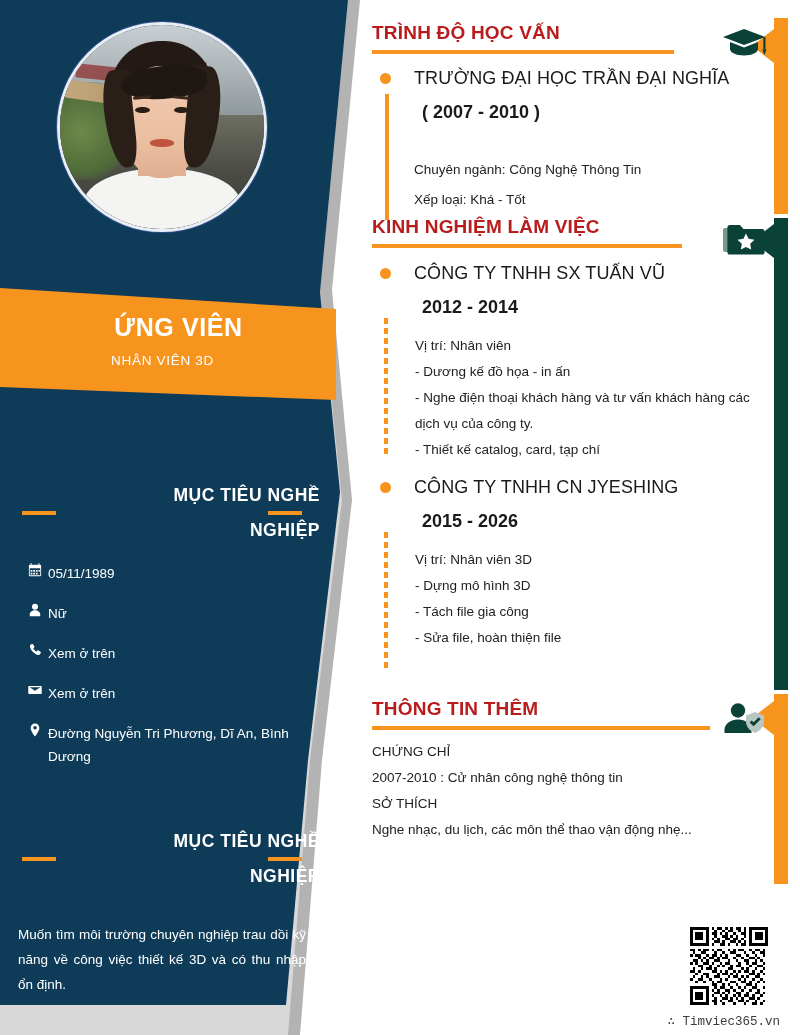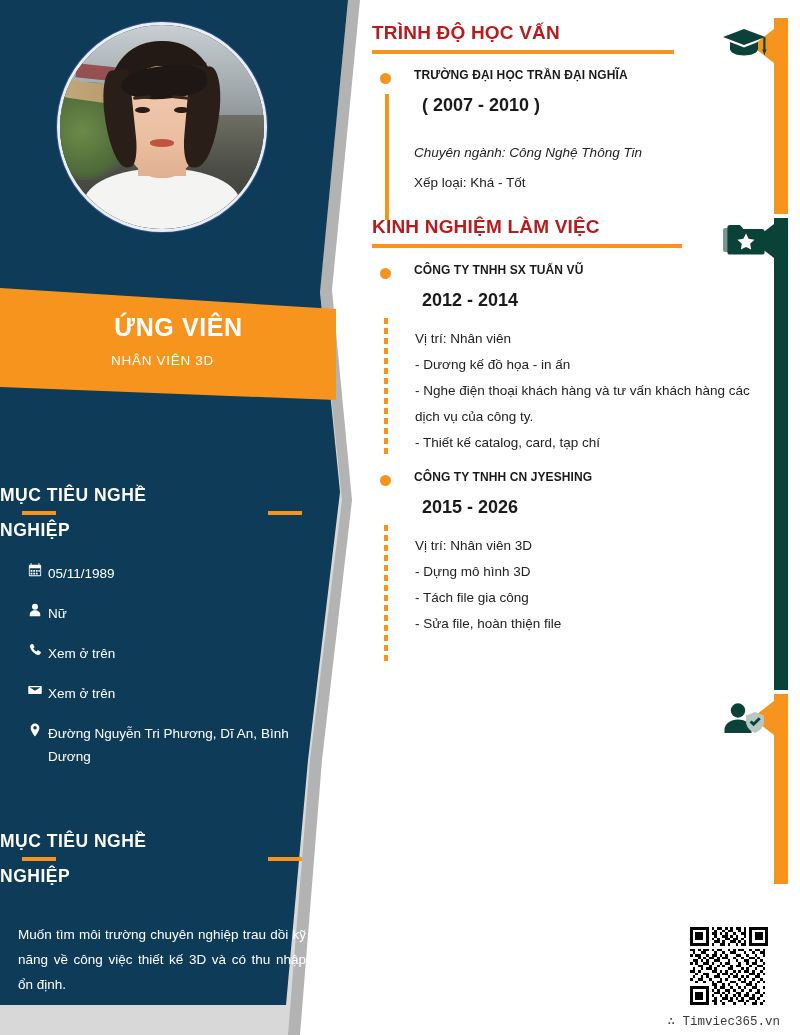--- a/index.html
+++ b/index.html
@@ -82,21 +82,21 @@
   .name-text{
     position:absolute;left:16px;top:313px;width:325px;text-align:center;z-index:8;
     color:#ffffff;font-size:25px;font-weight:bold;letter-spacing:.6px;
   }
   .role-text{
     position:absolute;left:0;top:353px;width:325px;text-align:center;z-index:8;
     color:#ffffff;font-size:13.5px;letter-spacing:.7px;
   }
 
   
-  .side-head{position:absolute;z-index:8;width:320px;left:0;text-align:left;color:#fff;}
+  .side-head{position:absolute;z-index:8;width:320px;left:0;text-align:right;color:#fff;}
   .side-head .l1,.side-head .l2{font-size:17.5px;font-weight:bold;letter-spacing:.5px;line-height:35px;}
   .dash{position:absolute;height:4px;width:34px;background:#F7941E;z-index:8;}
 
   .info-list{position:absolute;left:22px;z-index:8;width:300px;}
   .info-row{display:flex;align-items:flex-start;margin-bottom:17px;}
   .info-ic{width:26px;flex:0 0 26px;color:#ffffff;display:flex;justify-content:center;padding-top:1px;}
   .info-ic svg{display:block;}
   .info-tx{color:#ffffff;font-size:13.5px;line-height:23px;}
 
   .objective{position:absolute;left:18px;top:922px;width:288px;z-index:8;
@@ -104,21 +104,21 @@
 
   
   .main{position:absolute;left:372px;top:0;width:428px;height:1035px;z-index:4;}
 
   .sec{position:absolute;left:0;width:404px;}
   .sec-title{font-size:19px;font-weight:bold;color:#b91c1c;letter-spacing:.2px;}
   .sec-rule{height:3.5px;background:#F7941E;margin-top:6px;}
 
   .edu-body{position:relative;margin-top:14px;padding-left:18px;}
   .bullet{position:absolute;left:8px;top:5px;width:11px;height:11px;border-radius:50%;background:#F7941E;}
-  .org{font-size:12px;font-weight:bold;color:#1a1a1a;padding-left:24px;letter-spacing:.1px;}
+  .org{font-size:18px;font-weight:normal;color:#1a1a1a;padding-left:24px;letter-spacing:.1px;}
   .edu-rail{position:absolute;left:13px;top:26px;width:4px;background:#F7941E;}
   .yr{font-size:18px;font-weight:bold;color:#1a1a1a;padding-left:32px;margin-top:13px;}
   .line{font-size:13.5px;color:#222;padding-left:24px;margin-top:11px;line-height:21px;}
 
   .exp-rail{position:absolute;left:12px;width:4px;
     background-image:linear-gradient(#F7941E 60%, rgba(255,255,255,0) 0%);
     background-size:4px 10px;background-repeat:repeat-y;}
   .exp-line{font-size:13.5px;color:#222;padding-left:25px;line-height:26px;}
 
   .extra-line{font-size:13.5px;color:#222;line-height:26px;}
@@ -237,21 +237,21 @@
   <div class="main">
 
     <div class="sec" style="top:22px;">
       <div class="sec-title">TRÌNH ĐỘ HỌC VẤN</div>
       <div class="sec-rule" style="width:302px;"></div>
       <div class="edu-body">
         <div class="bullet"></div>
         <div class="edu-rail" style="height:126px;"></div>
         <div class="org">TRƯỜNG ĐẠI HỌC TRẦN ĐẠI NGHĨA</div>
         <div class="yr">( 2007 - 2010 )</div>
-        <div class="line" style="margin-top:26px;font-style:italic;">Chuyên ngành: Công Nghệ Thông Tin</div>
+        <div class="line" style="margin-top:36px;">Chuyên ngành: Công Nghệ Thông Tin</div>
         <div class="line" style="margin-top:9px;">Xếp loại: Khá - Tốt</div>
       </div>
     </div>
 
     <div class="sec" style="top:216px;">
       <div class="sec-title">KINH NGHIỆM LÀM VIỆC</div>
       <div class="sec-rule" style="width:310px;"></div>
 
       <div class="edu-body" style="margin-top:15px;">
         <div class="bullet"></div>
@@ -269,20 +269,30 @@
         <div class="exp-rail" style="top:55px;height:140px;"></div>
         <div class="org">CÔNG TY TNHH CN JYESHING</div>
         <div class="yr">2015 - 2026</div>
         <div class="exp-line" style="margin-top:15px;">Vị trí: Nhân viên 3D</div>
         <div class="exp-line">- Dựng mô hình 3D</div>
         <div class="exp-line">- Tách file gia công</div>
         <div class="exp-line">- Sửa file, hoàn thiện file</div>
       </div>
     </div>
 
+    <div class="sec" style="top:698px;">
+      <div class="sec-title">THÔNG TIN THÊM</div>
+      <div class="sec-rule" style="width:338px;"></div>
+      <div style="margin-top:9px;">
+        <div class="extra-line">CHỨNG CHỈ</div>
+        <div class="extra-line">2007-2010 : Cử nhân công nghệ thông tin</div>
+        <div class="extra-line">SỞ THÍCH</div>
+        <div class="extra-line">Nghe nhạc, du lịch, các môn thể thao vận động nhẹ...</div>
+      </div>
+    </div>
   </div>
 
   <div class="rbar o" style="top:18px;height:196px;"></div>
   <div class="arrow o" style="right:26px;top:29px;"></div>
 
   <div class="rbar g" style="top:218px;height:472px;"></div>
   <div class="arrow g" style="right:26px;top:224px;"></div>
 
   <div class="rbar o" style="top:694px;height:190px;"></div>
   <div class="arrow o" style="right:26px;top:701px;"></div>

